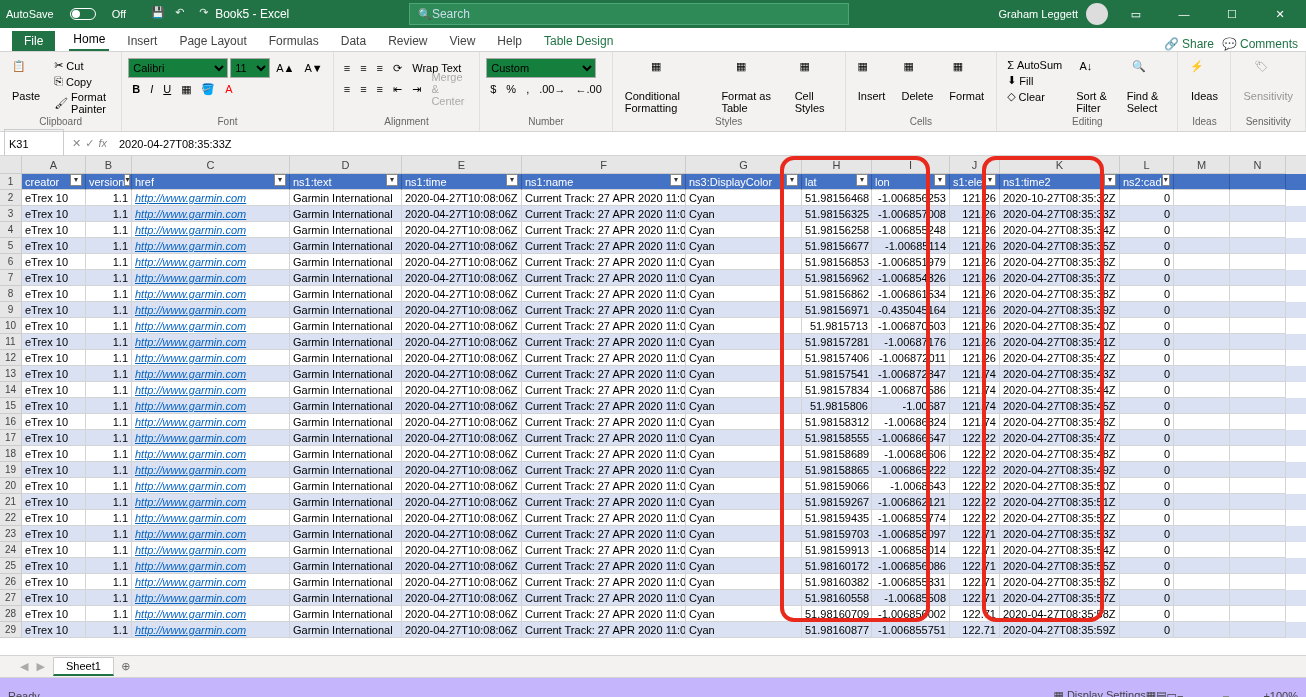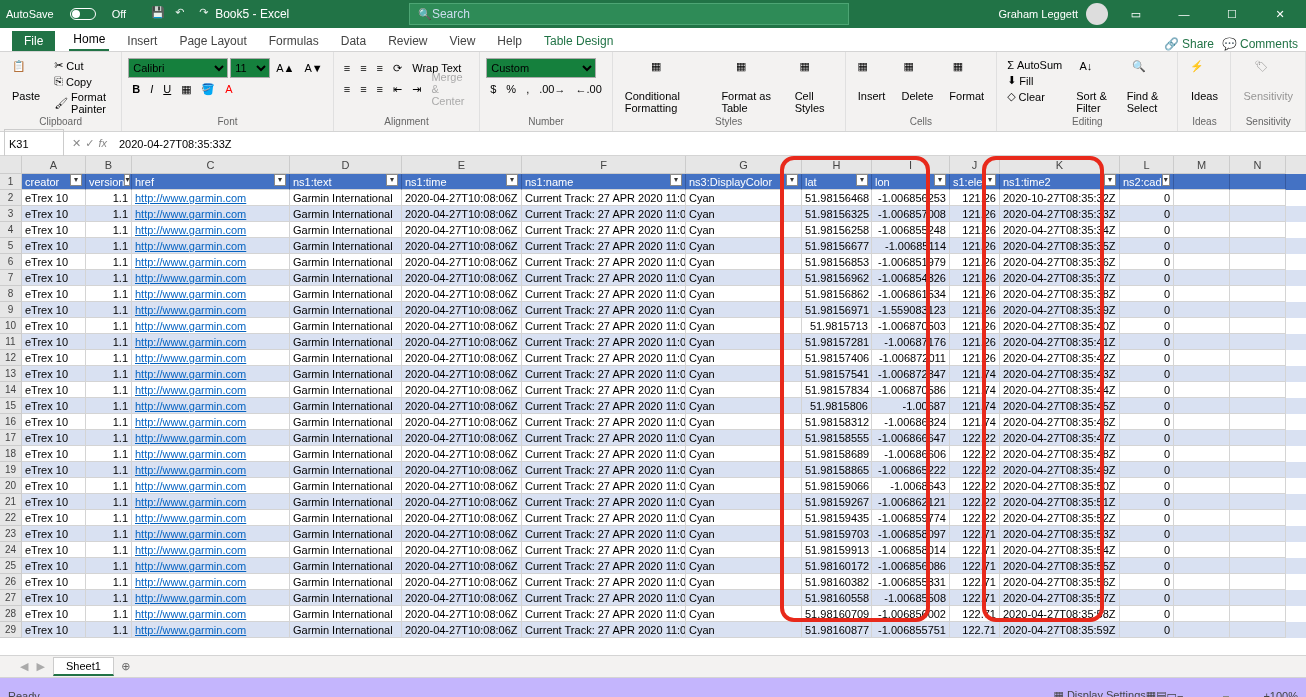--- a/index.html
+++ b/index.html
@@ -53,21 +53,21 @@
 .corner { width:22px; height:18px; background:#e6e6e6; border-right:1px solid #ccc; border-bottom:1px solid #ccc; }
 .ch { background:#e6e6e6; border-right:1px solid #ccc; border-bottom:1px solid #ccc; text-align:center; height:18px; line-height:18px; color:#444; }
 .row { display:flex; height:16px; }
 .rh { width:22px; background:#e6e6e6; border-right:1px solid #ccc; border-bottom:1px solid #ccc; text-align:center; font-size:10px; color:#444; line-height:16px; }
 .cell { border-right:1px solid #d4d4d4; border-bottom:1px solid #d4d4d4; padding:0 3px; overflow:hidden; white-space:nowrap; line-height:16px; height:16px; }
 .header-row { background:#4472c4; color:#fff; font-weight:normal; }
 .header-row .cell { border-right:1px solid #35599f; display:flex; align-items:flex-start; justify-content:space-between; }
 .filter-btn { width:12px; height:12px; background:#fff; border:1px solid #888; display:inline-flex; align-items:center; justify-content:center; font-size:8px; color:#333; }
 .band-odd { background:#d9e1f2; }
 .band-even { background:#fff; }
-.link { color:#0563c1; text-decoration:underline; }
+.link { color:#0563c1; text-decoration:underline;font-style:italic; }
 .num { text-align:right; }
 
 
 .redbox { position:absolute; border:4px solid #e8291b; border-radius:14px; pointer-events:none; z-index:50; }
 .redbox1 { left:780px; top:0px; width:150px; height:466px; }
 .redbox2 { left:982px; top:0px; width:122px; height:466px; }
 
 
 .sheet-tabs { height:22px; background:#f3f2f1; border-top:1px solid #d4d4d4; display:flex; align-items:center; padding-left:20px; gap:2px; }
 .sheet-tab { background:#fff; border:1px solid #ccc; border-bottom:none; padding:2px 12px; font-size:11px; }
@@ -448,21 +448,21 @@
       <div class="row band-odd">
         <div class="rh">9</div>
         <div class="cell w-A">eTrex 10</div>
         <div class="cell w-B num">1.1</div>
         <div class="cell w-C"><span class="link">http://www.garmin.com</span></div>
         <div class="cell w-D">Garmin International</div>
         <div class="cell w-E">2020-04-27T10:08:06Z</div>
         <div class="cell w-F">Current Track: 27 APR 2020 11:03</div>
         <div class="cell w-G">Cyan</div>
         <div class="cell w-H num">51.98156971</div>
-        <div class="cell w-I num">-1.559083123</div>
+        <div class="cell w-I num">-0.435045164</div>
         <div class="cell w-J num">121.26</div>
         <div class="cell w-K">2020-04-27T08:35:39Z</div>
         <div class="cell w-L num">0</div>
         <div class="cell w-M"></div>
         <div class="cell w-N"></div>
       </div>
       <div class="row band-even">
         <div class="rh">10</div>
         <div class="cell w-A">eTrex 10</div>
         <div class="cell w-B num">1.1</div>

